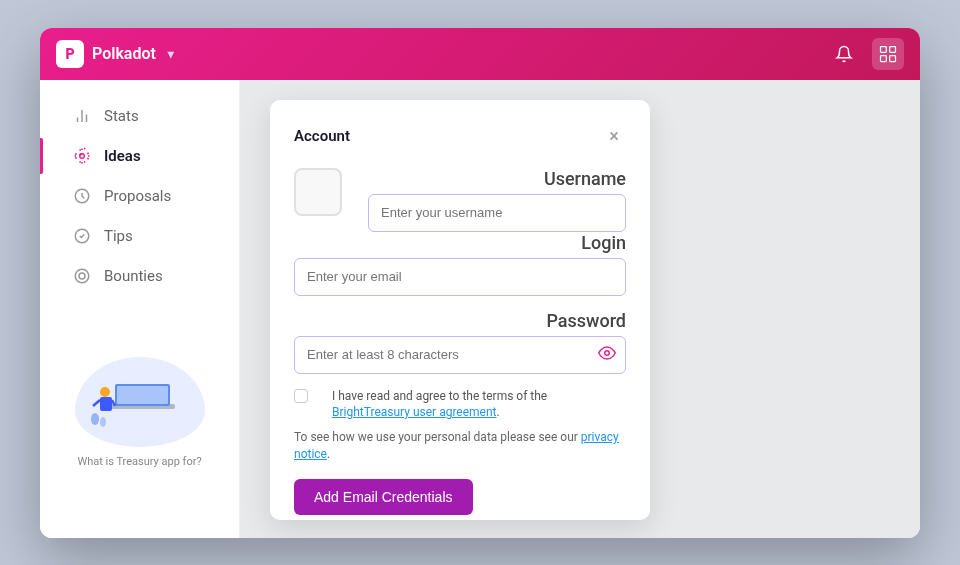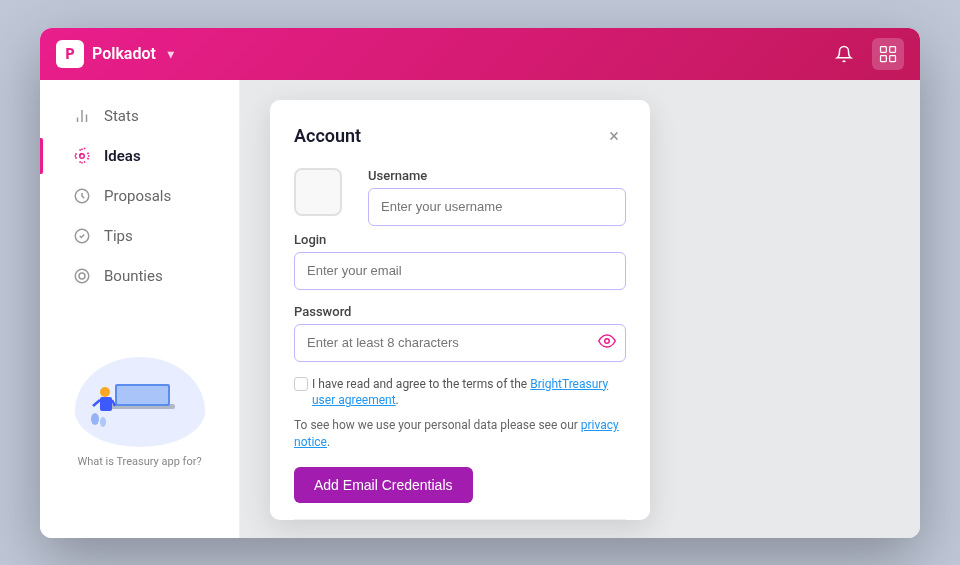--- a/index.html
+++ b/index.html
@@ -174,21 +174,21 @@
       padding: 24px;
       position: relative;
     }
     .modal-header {
       display: flex;
       align-items: center;
       justify-content: space-between;
       margin-bottom: 20px;
     }
     .modal-title {
-      font-size: 18px;
+      font-size: 15px;
       font-weight: 600;
       color: #1a1a2e;
     }
     .modal-close {
       width: 24px;
       height: 24px;
       display: flex;
       align-items: center;
       justify-content: center;
       cursor: pointer;
@@ -204,25 +204,26 @@
       background: #f8f8f8;
       float: left;
       margin-right: 16px;
       margin-bottom: 16px;
     }
     .form-group {
       margin-bottom: 14px;
       clear: both;
     }
     .form-label {
-      font-size: 13px;
+      font-size: 18px;
       color: #444;
       margin-bottom: 5px;
       font-weight: 500;
       display: block;
+      text-align: right;
     }
     .form-input {
       width: 100%;
       height: 38px;
       border: 1px solid #c4b5fd;
       border-radius: 6px;
       padding: 0 12px;
       font-size: 13px;
       color: #aaa;
       background: #fff;
@@ -236,21 +237,21 @@
       right: 10px;
       top: 50%;
       transform: translateY(-50%);
       cursor: pointer;
       color: #e91e8c;
       font-size: 16px;
     }
     .checkbox-row {
       display: flex;
       align-items: flex-start;
-      gap: 4px;
+      gap: 24px;
       margin: 12px 0 8px;
     }
     .checkbox-box {
       width: 14px;
       height: 14px;
       border: 1.5px solid #ccc;
       border-radius: 3px;
       flex-shrink: 0;
       margin-top: 1px;
       background: #fff;

